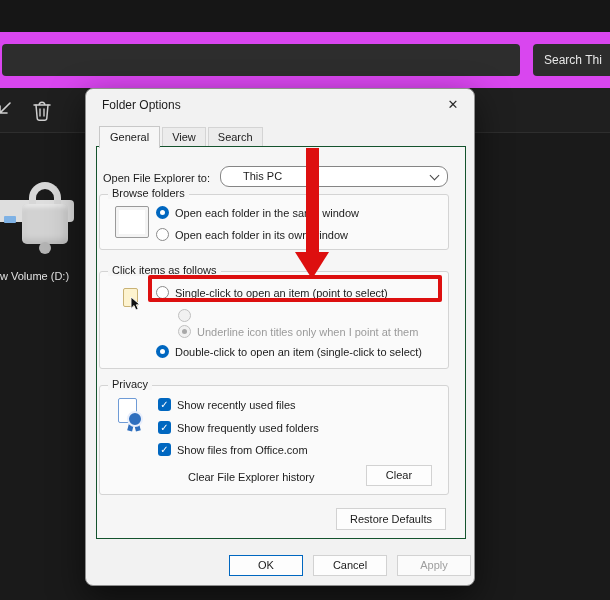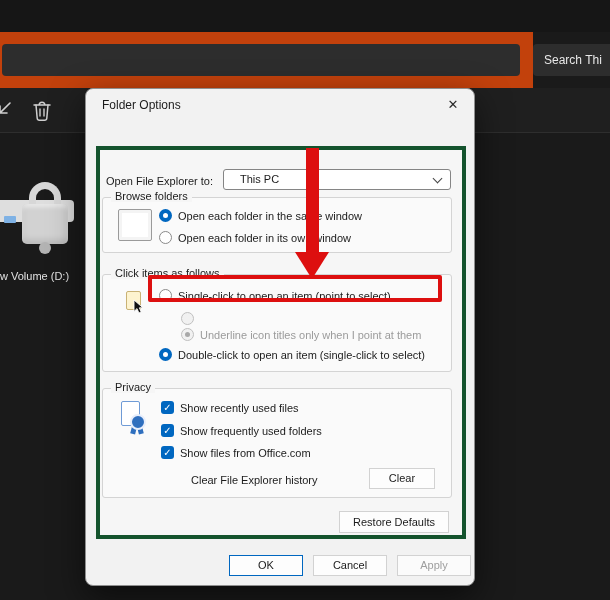--- a/index.html
+++ b/index.html
@@ -6,21 +6,21 @@
   body{
     width:610px;height:600px;position:relative;overflow:hidden;
     background:#1a1a1a;
     font-family:"Liberation Sans", sans-serif;
     -webkit-font-smoothing:antialiased;
   }
   .stage{position:absolute;inset:0;}
 
   
   .topbar{position:absolute;left:0;top:0;width:610px;height:32px;background:#161616;}
-  .toolbar{position:absolute;left:0;top:32px;width:533px;height:56px;background:#c2410c;}
+  .toolbar{position:absolute;left:0;top:32px;width:610px;height:56px;background:#d946ef;}
   .address-bar{position:absolute;left:2px;top:12px;width:518px;height:32px;background:#2d2d2d;border-radius:4px;}
   .search-box{position:absolute;left:533px;top:12px;width:90px;height:32px;background:#2d2d2d;border-radius:4px;
     color:#e8e8e8;font-size:12px;line-height:32px;padding-left:11px;box-sizing:border-box;white-space:nowrap;overflow:hidden;}
   .toolbar2{position:absolute;left:0;top:88px;width:610px;height:45px;background:#1f1f1f;border-bottom:1px solid #2e2e2e;box-sizing:border-box;}
   .content{position:absolute;left:0;top:134px;width:610px;height:466px;background:#1a1a1a;}
 
   .trash-wrap{position:absolute;left:31px;top:11px;width:22px;height:24px;}
   .partial-icon{position:absolute;left:-4px;top:12px;width:16px;height:20px;}
 
   
@@ -39,26 +39,26 @@
     box-shadow:0 12px 34px rgba(0,0,0,.55);}
   .dlg-title{position:absolute;left:16px;top:9px;font-size:12px;color:#1b1b1b;}
   .dlg-close{position:absolute;right:10px;top:5px;width:22px;height:22px;text-align:center;line-height:22px;
     font-size:13px;color:#2b2b2b;cursor:default;}
 
   .tabs{position:absolute;left:13px;top:37px;display:flex;align-items:flex-end;z-index:3;}
   .tab{font-size:11px;color:#1b1b1b;padding:3px 9px 3px;border:1px solid #d4d4d4;border-bottom:none;
     background:#ececec;margin-right:2px;margin-bottom:2px;}
   .tab.selected{background:#f6f6f6;padding:4px 10px 5px;margin-bottom:0;border-color:#c8c8c8;position:relative;z-index:4;}
 
-  .panel{position:absolute;left:10px;top:57px;width:370px;height:393px;border:4px solid #14532d;background:#f6f6f6;
+  .panel{position:absolute;left:10px;top:57px;width:370px;height:393px;border:1px solid #14532d;background:#f6f6f6;
     box-sizing:border-box;z-index:1;}
 
   .open-label{position:absolute;left:6px;top:25px;font-size:11px;color:#1b1b1b;}
   .dropdown{position:absolute;left:123px;top:19px;width:228px;height:21px;background:#ffffff;border:1px solid #858585;
-    border-radius:3px;box-sizing:border-box;font-size:11px;line-height:19px;padding-left:16px;color:#1b1b1b;}
+    border-radius:9px;box-sizing:border-box;font-size:11px;line-height:19px;padding-left:22px;color:#1b1b1b;}
   .dropdown .chev{position:absolute;right:9px;top:5px;width:6px;height:6px;border-right:1.4px solid #454545;
     border-bottom:1.4px solid #454545;transform:rotate(45deg);}
 
   .group{position:absolute;left:2px;width:350px;border:1px solid #d4d4d4;background:#fafafa;border-radius:3px;box-sizing:border-box;}
   .group-browse{top:47px;height:56px;}
   .group-click{top:124px;height:98px;}
   .group-privacy{top:238px;height:110px;}
   .legend{position:absolute;top:-8px;left:8px;background:#f6f6f6;padding:0 4px;font-size:11px;color:#1b1b1b;}
 
   .opt-row{position:absolute;display:flex;align-items:center;gap:6px;font-size:11px;color:#1b1b1b;height:15px;white-space:nowrap;}
@@ -135,20 +135,25 @@
     <div class="lock-shackle"></div>
     <div class="lock-body"></div>
     <div class="lock-knob"></div>
     <div class="volume-label">w Volume (D:)</div>
   </div>
 
   <div class="dialog">
     <div class="dlg-title">Folder Options</div>
     <div class="dlg-close">✕</div>
 
+    <div class="tabs">
+      <div class="tab selected">General</div>
+      <div class="tab">View</div>
+      <div class="tab">Search</div>
+    </div>
 
     <div class="panel">
 
       <div class="open-label">Open File Explorer to:</div>
       <div class="dropdown">
         <span>This PC</span>
         <span class="chev"></span>
       </div>
 
       <div class="group group-browse">

